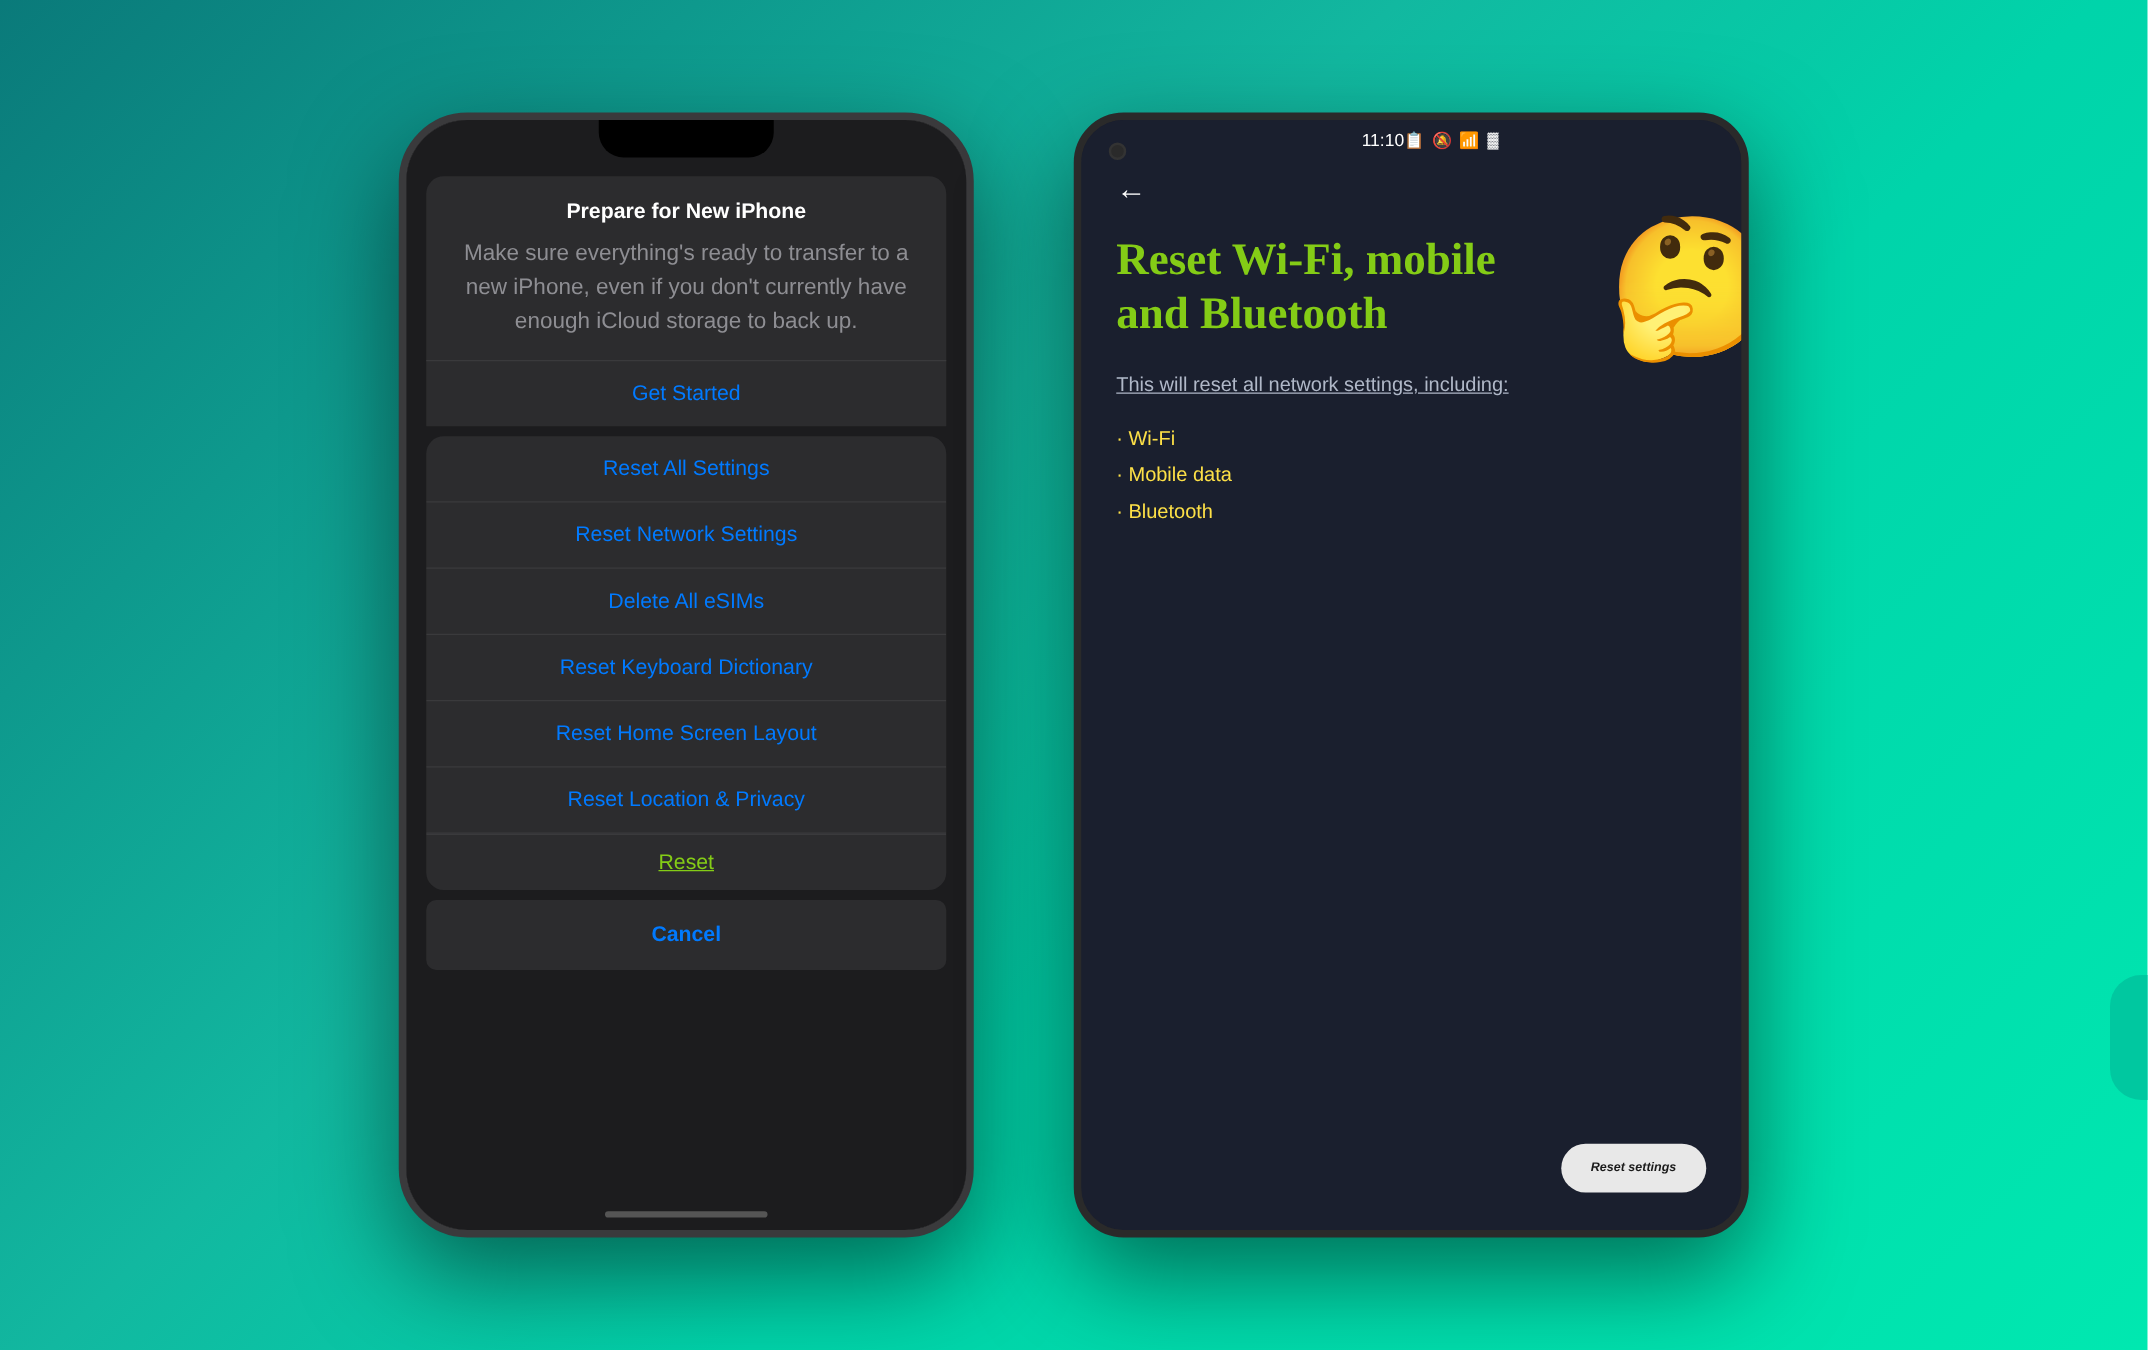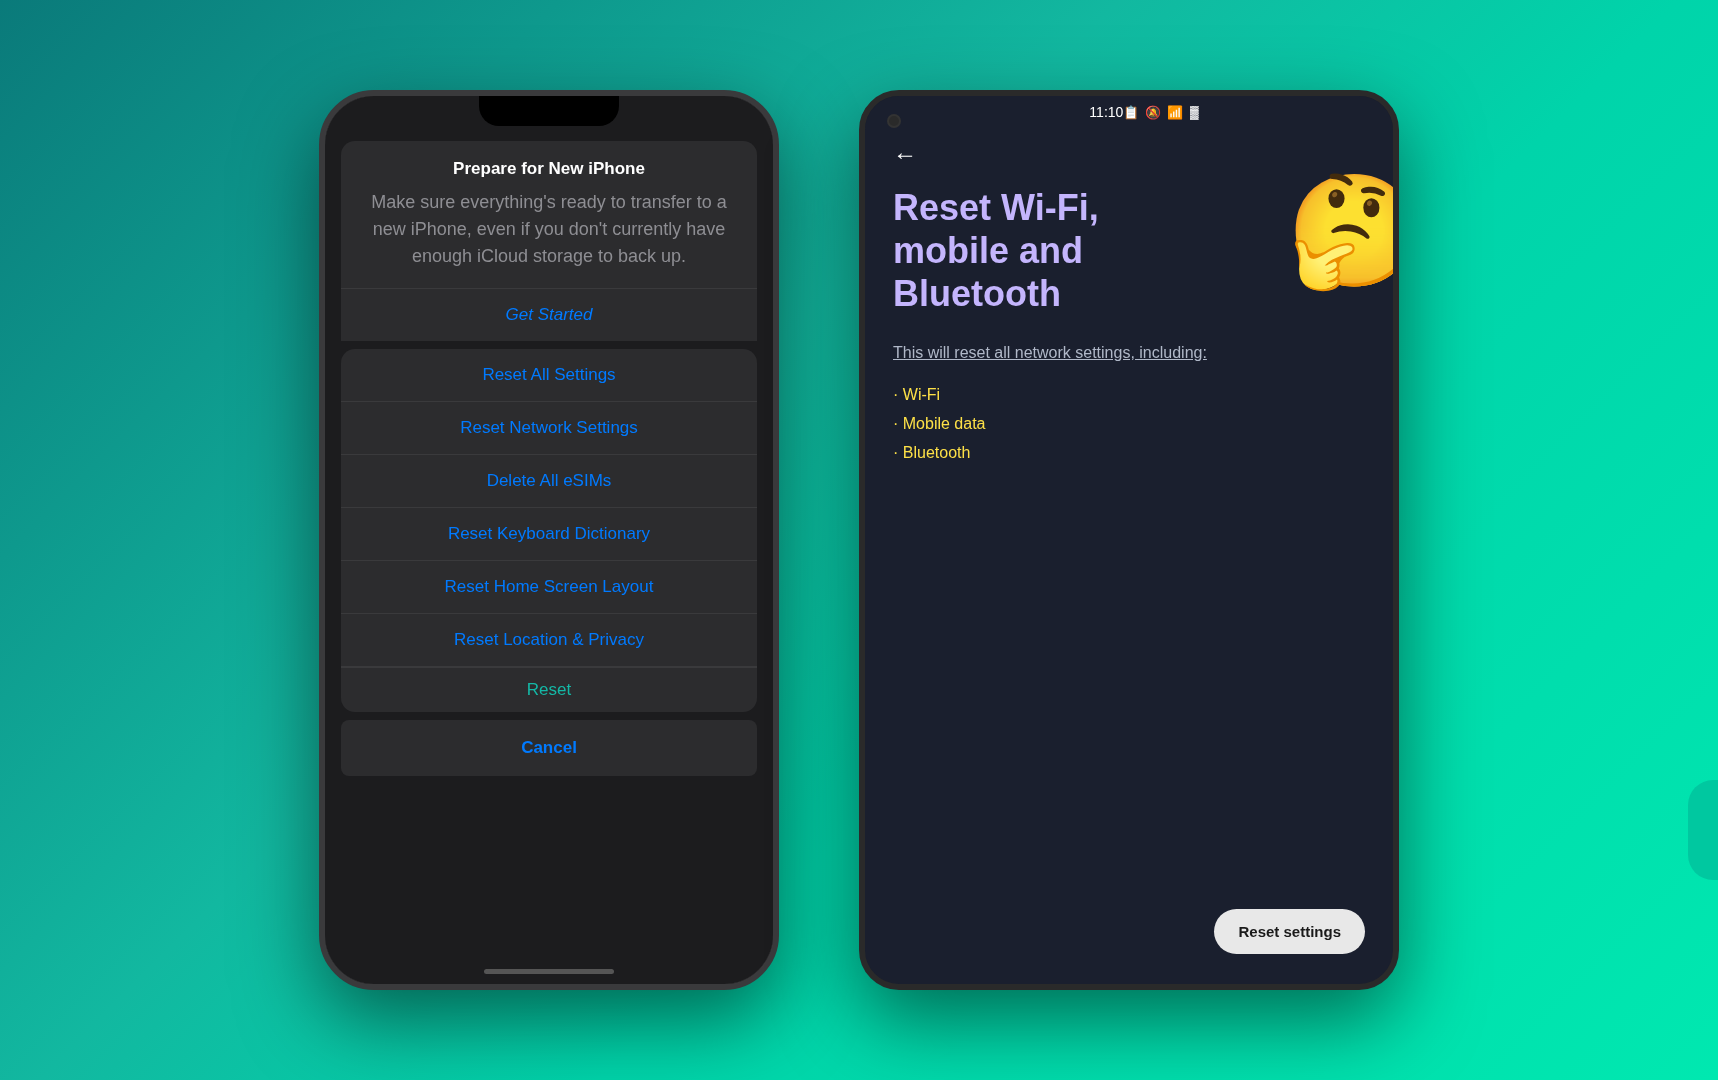--- a/index.html
+++ b/index.html
@@ -84,21 +84,20 @@
     }
 
     .iphone-get-started {
       background: #2c2c2e;
       margin: 0 16px;
       border-top: 0.5px solid #3a3a3c;
       padding: 16px;
       text-align: center;
       color: #007aff;
       font-size: 17px;
-      font-style: italic;
     }
 
     
     .action-sheet {
       margin: 8px 16px 0 16px;
       background: #2c2c2e;
       border-radius: 14px;
       overflow: hidden;
     }
 
@@ -200,26 +199,27 @@
     }
 
     .android-back {
       color: #fff;
       font-size: 24px;
       margin-bottom: 20px;
       cursor: pointer;
     }
 
     .android-title {
-      color: #c4b5fd;
+      color: #84cc16;
       font-size: 36px;
       font-weight: 700;
       line-height: 1.2;
       margin-bottom: 24px;
       max-width: 65%;
+      font-family: Liberation Serif, serif;
     }
 
     .android-description {
       color: #b0b8c8;
       font-size: 16px;
       line-height: 1.6;
       margin-bottom: 16px;
       text-decoration: underline;
     }
 
@@ -231,23 +231,24 @@
 
     .android-reset-btn {
       position: absolute;
       bottom: 30px;
       right: 28px;
       background: #e8e8e8;
       color: #1a1a1a;
       border: none;
       border-radius: 24px;
       padding: 14px 24px;
-      font-size: 15px;
+      font-size: 10px;
       font-weight: 600;
       cursor: pointer;
+      font-style: italic;
     }
 
     
     .thinking-emoji {
       position: absolute;
       top: 80px;
       right: -30px;
       font-size: 110px;
       z-index: 20;
       line-height: 1;
@@ -348,21 +349,21 @@
         <div class="action-item">
           <span>Reset Keyboard Dictionary</span>
         </div>
         <div class="action-item">
           <span>Reset Home Screen Layout</span>
         </div>
         <div class="action-item">
           <span>Reset Location &amp; Privacy</span>
         </div>
         <div class="reset-partial-row">
-          <span style="color:#14b8a6;">Reset</span>
+          <span style="color:#84cc16;text-decoration:underline;">Reset</span>
         </div>
       </div>
 
       <div class="cancel-sheet">
         <div class="cancel-btn">Cancel</div>
       </div>
 
     </div>
 
     <div class="iphone-home-bar"></div>

